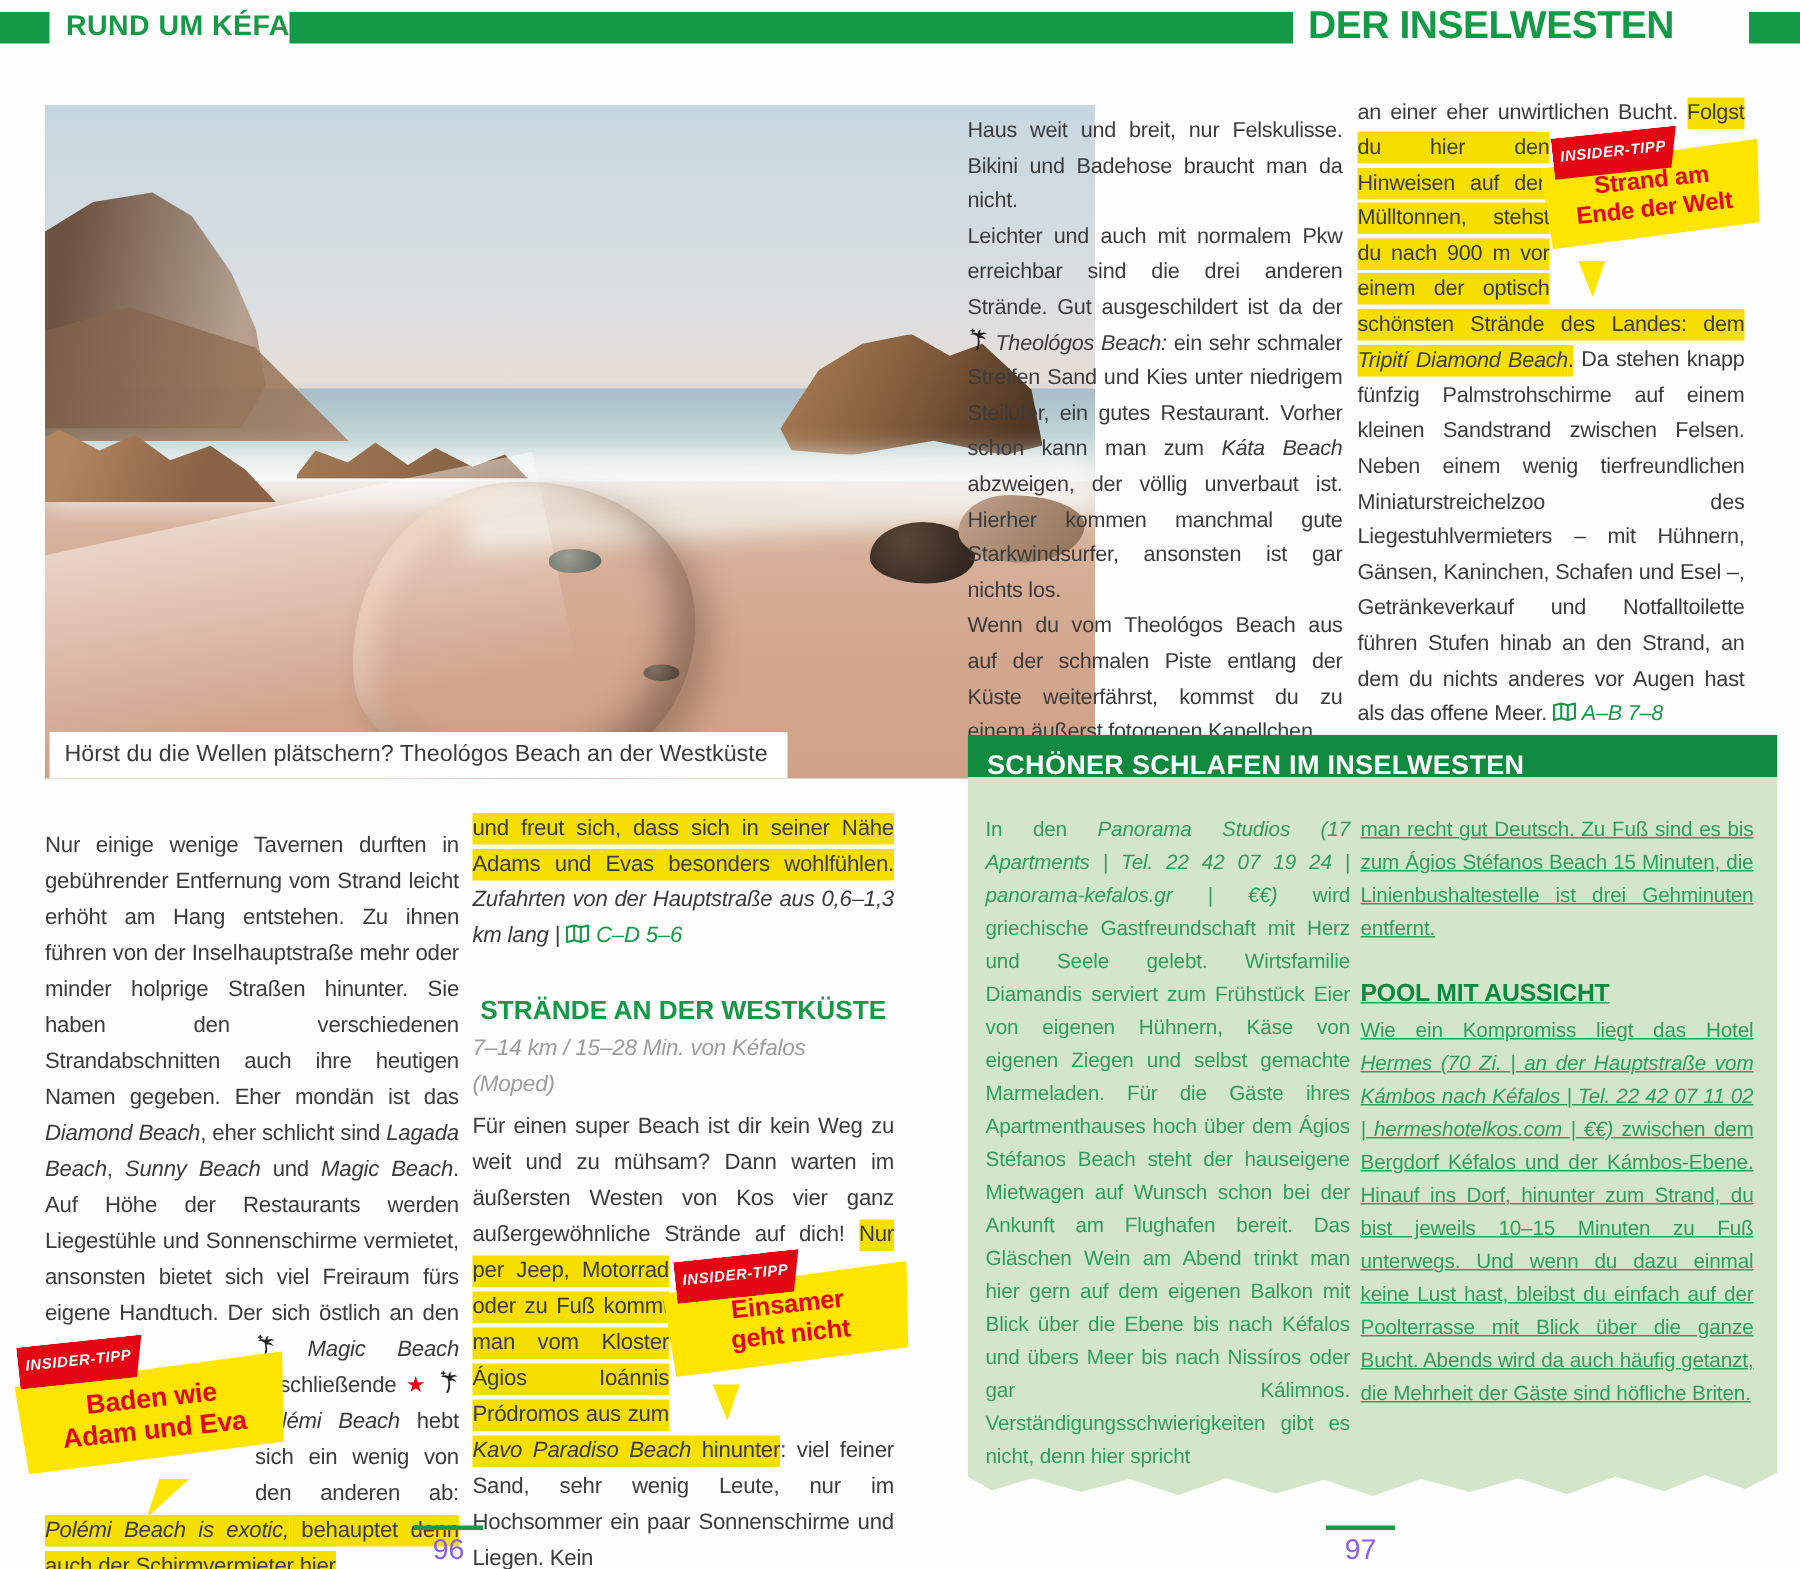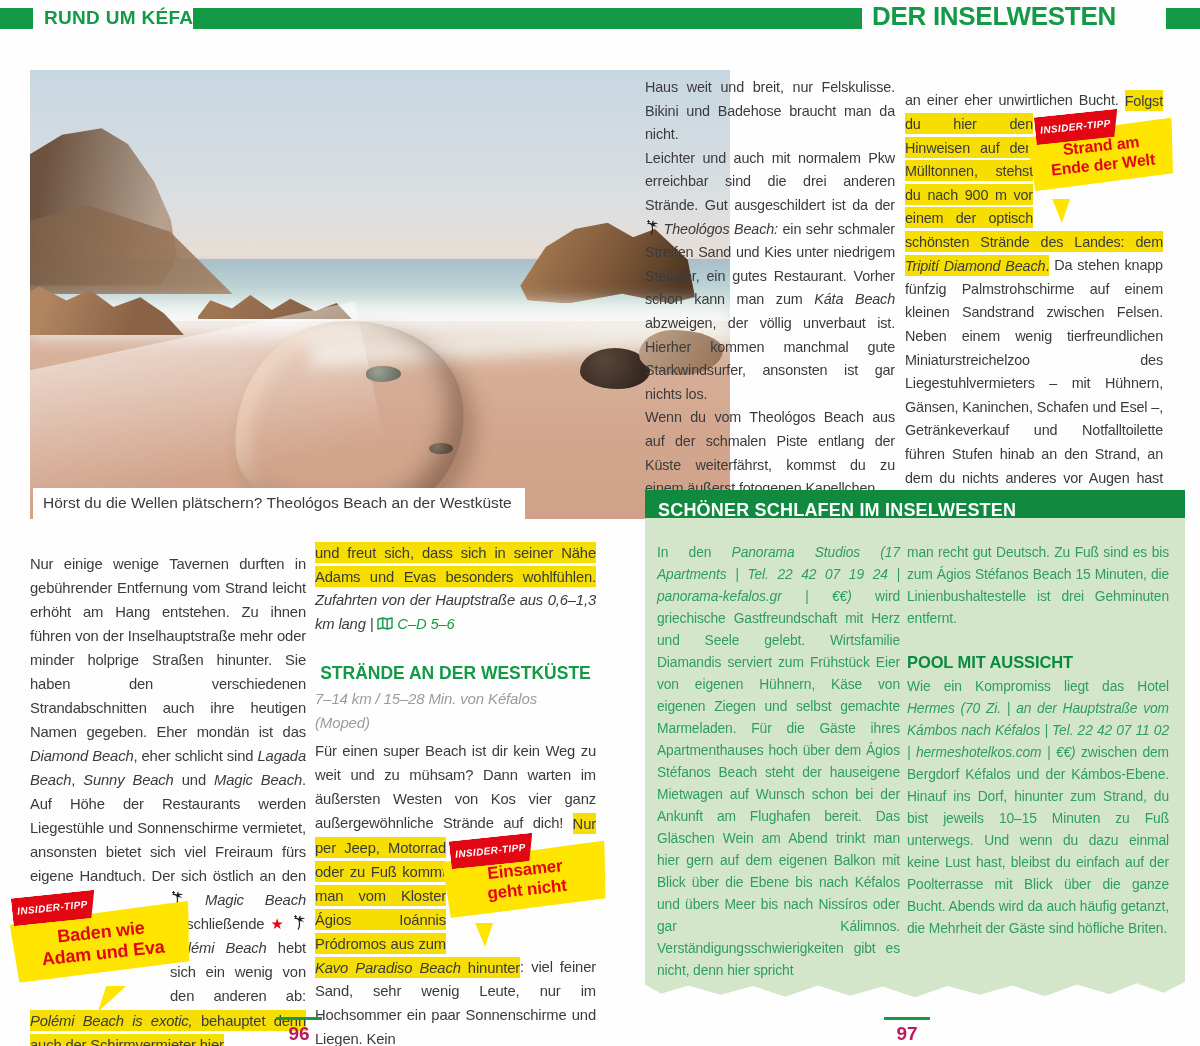--- a/index.html
+++ b/index.html
@@ -60,21 +60,21 @@
   .photo-caption{position:absolute;left:3px;bottom:0;background:#ffffff;color:#3b3b3b;
                  font-size:15.5px;line-height:20px;padding:5px 13px 6px 10px;white-space:nowrap;}
 
   
   .col{position:absolute;text-align:justify;color:#3b3b3b;font-size:14.8px;line-height:24px;
        letter-spacing:-.15px;hyphens:auto;-webkit-hyphens:auto;}
   .col p{margin:0;}
   .lp-col1{left:30px;top:552px;width:276px;}
   .lp-col2{left:315px;top:540px;width:281px;}
   .rp-col1{left:645px;top:76px;width:250px;font-size:14.4px;line-height:23.6px;}
-  .rp-col2{left:905px;top:89px;width:258px;font-size:14.4px;line-height:23.6px;}
+  .rp-col2{left:905px;top:64px;width:258px;font-size:14.4px;line-height:23.6px;}
 
   .i{font-style:italic;}
   .hl,.hli{background:var(--yellow);padding:2.5px 0;
            box-decoration-break:clone;-webkit-box-decoration-break:clone;}
   .hli{font-style:italic;}
   .mapi{color:var(--green);font-style:italic;}
   .star{color:var(--red);font-style:normal;letter-spacing:0;}
   .ic{display:inline-block;vertical-align:-1px;line-height:0;}
   .ic svg{display:inline-block;}
 
@@ -113,28 +113,28 @@
              clip-path:polygon(0 0,100% 0,100% 95.5%,96% 97.6%,91% 95.8%,86% 97.9%,80% 96%,
                        74% 98.3%,68% 96.2%,62% 98%,56% 96.3%,50% 98.5%,44% 96.4%,38% 98.2%,
                        32% 96.2%,26% 98.4%,20% 96.3%,14% 98%,8% 96.2%,3% 97.8%,0 96%);}
   .green-box-header{position:absolute;left:0;top:0;width:100%;height:28px;background:var(--green-dk);
                     color:#fff;font-weight:bold;font-size:18px;line-height:40px;
                     padding-left:13px;box-sizing:border-box;letter-spacing:.2px;}
   .box-col{position:absolute;top:52px;text-align:justify;color:var(--box-green);
            font-size:13.8px;line-height:22px;letter-spacing:-.1px;hyphens:auto;}
   .box-col p{margin:0;}
   .box-col1{left:12px;width:243px;}
-  .box-col2{left:262px;width:262px;}
+  .box-col2{left:262px;width:262px;text-decoration:underline;}
   .box-h{display:block;color:var(--green-dk2);font-weight:bold;font-size:16.5px;
          text-align:left;margin:0 0 3px;}
   .box-h2{margin-top:21px;}
   .box-col .i{font-style:italic;}
 
   
-  .pagenum{position:absolute;width:46px;text-align:center;color:#be185d;font-weight:bold;
+  .pagenum{position:absolute;width:46px;text-align:center;color:#8b5cf6;font-weight:normal;
            font-size:19px;top:1017px;}
   .pagenum::before{content:"";display:block;width:100%;height:3px;background:var(--green);
                    margin:0 0 3px;}
   .pn-left{left:276px;}
   .pn-right{left:884px;}
 
   :root{--green:#149a46;--green-dk:#0f8a3e;--green-dk2:#0a8a3e;--red:#e30613;
         --yellow:#f6de00;--badge-yellow:#ffe500;--box-bg:#d3e6ca;--box-green:#2f9e5d;}
 </style>
 </head>

